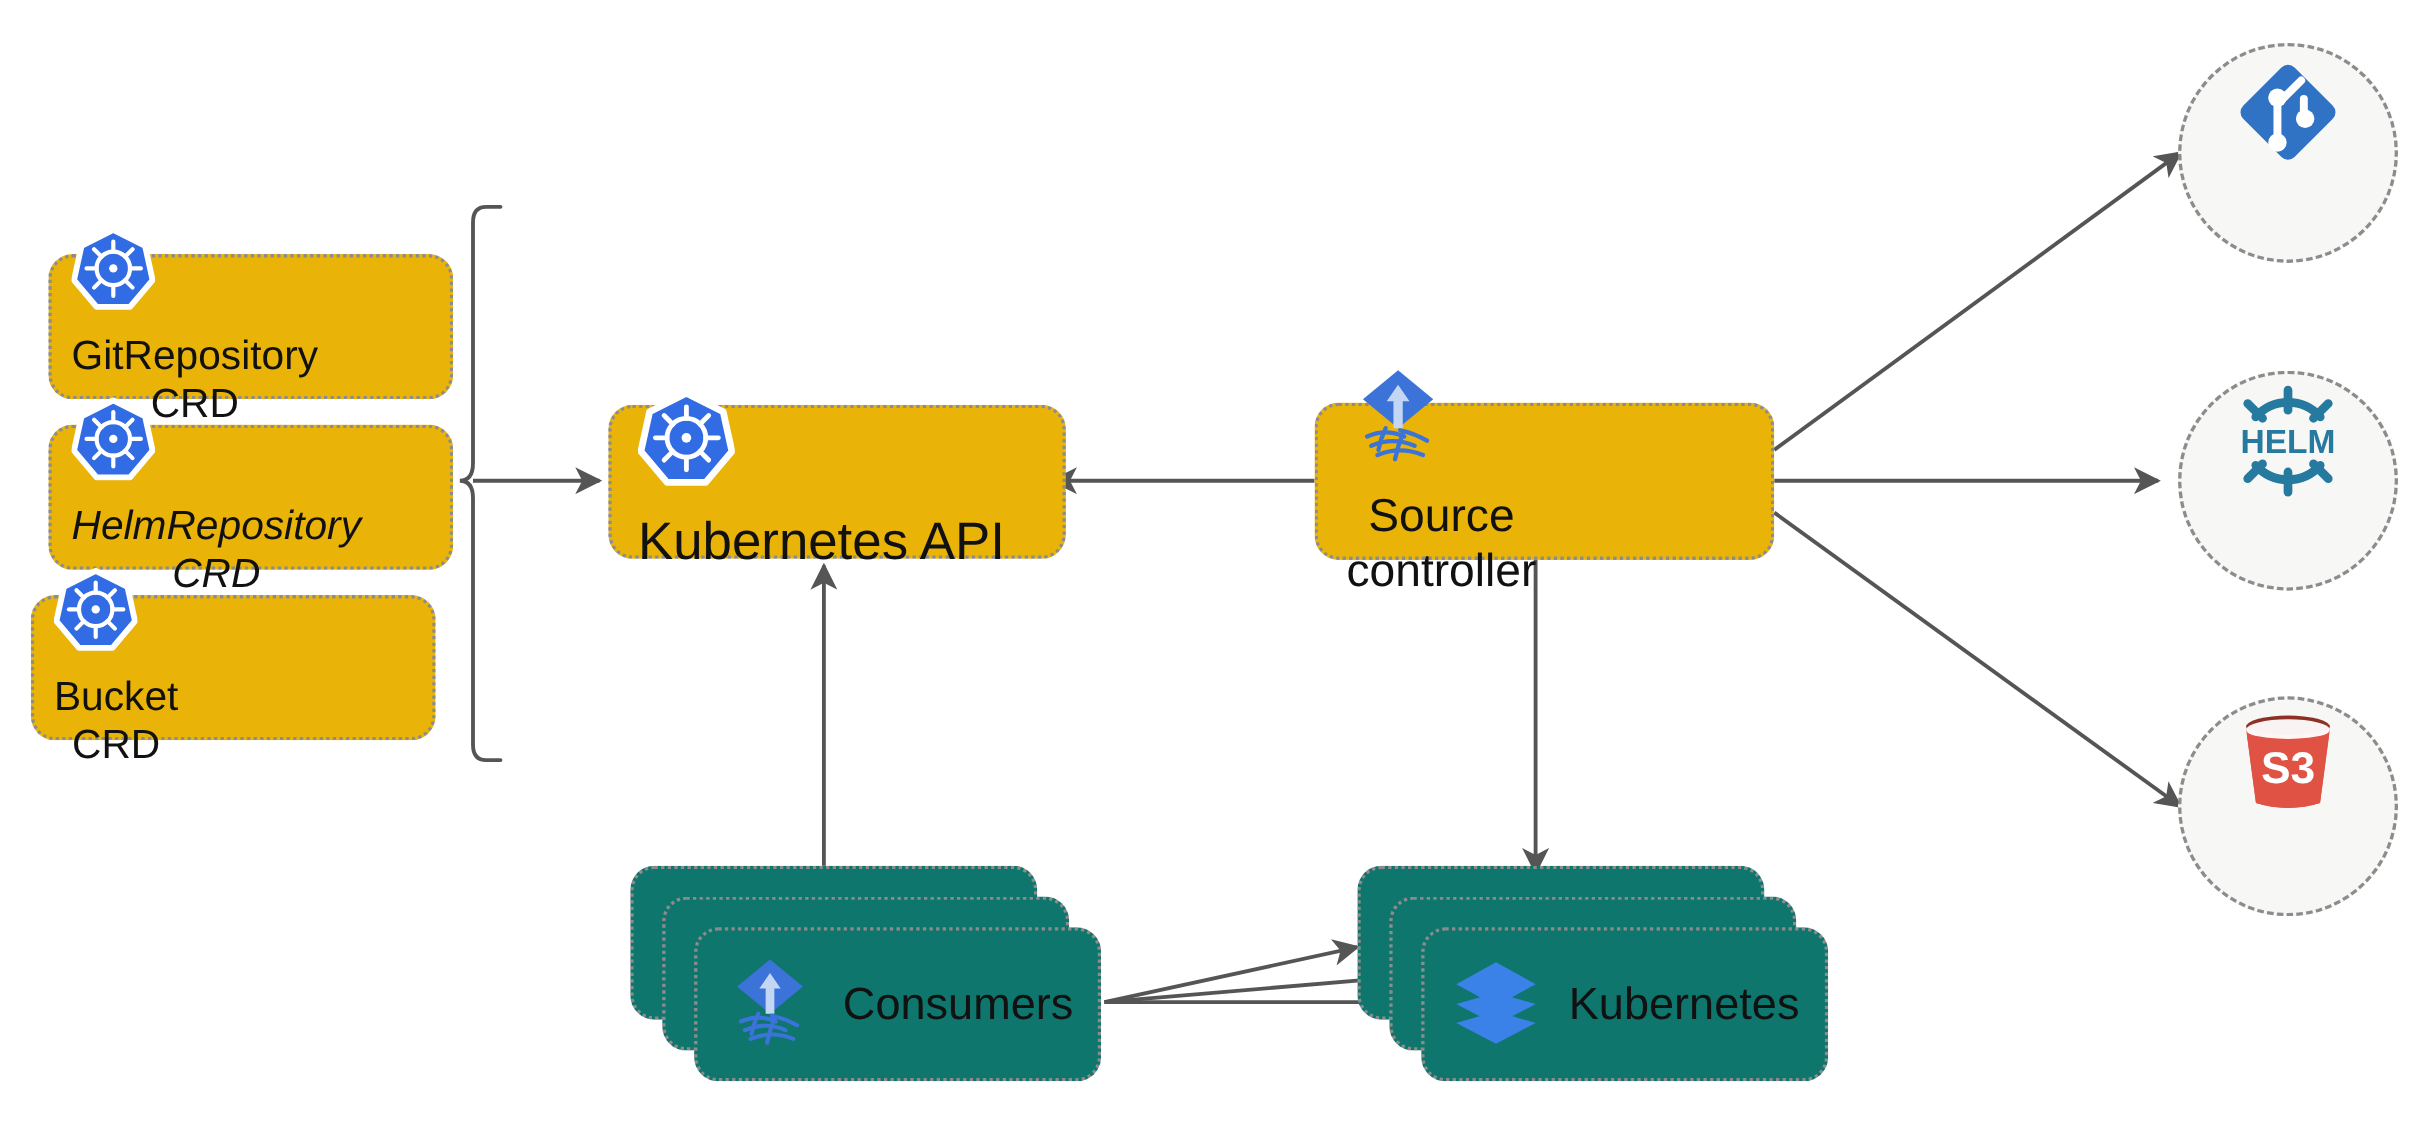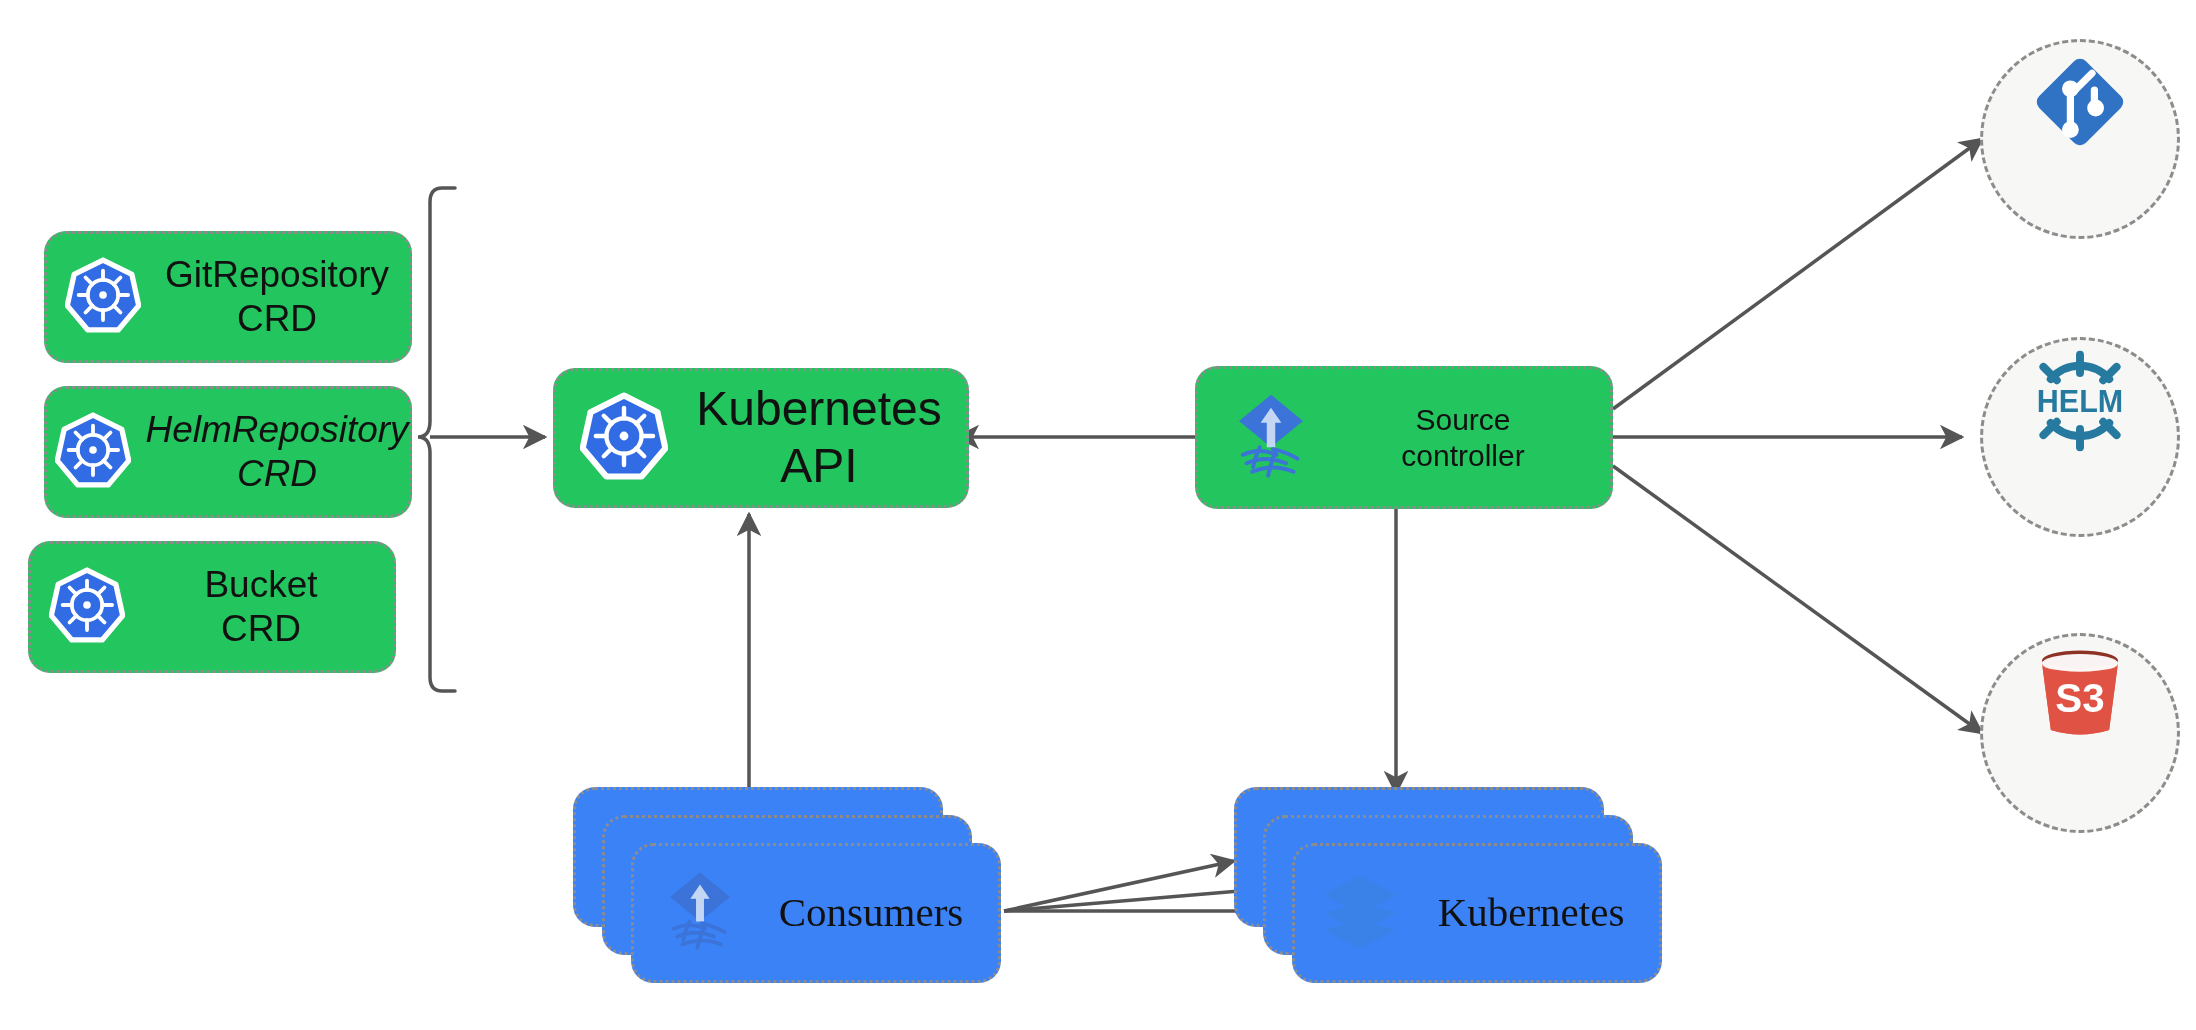--- a/index.html
+++ b/index.html
@@ -20,26 +20,26 @@
     position: absolute;
     inset: 0;
     width: 2196px;
     height: 1030px;
   }
 
   
   .node {
     position: absolute;
     box-sizing: border-box;
-    background: #22c55e;
+    background: #eab308;
     border: 3px dotted #8c8c8c;
     border-radius: 22px;
     display: flex;
-    flex-direction: row;
-    align-items: center;
+    flex-direction: column;
+    align-items: flex-start;
     justify-content: center;
   }
 
   .node .icon {
     flex: 0 0 auto;
     display: block;
   }
 
   .node .label {
     color: #111111;
@@ -74,37 +74,36 @@
 
   .srcctl {
     left: 1195px;
     top: 366px;
     width: 418px;
     height: 143px;
     gap: 14px;
     padding-left: 26px;
     padding-right: 16px;
   }
-  .srcctl .label { font-size: 30px; flex: 1 1 auto; }
+  .srcctl .label { font-size: 42px; flex: 1 1 auto; }
 
   
   .stack {
     position: absolute;
     width: 430px;
     height: 200px;
   }
   .stack .sheet {
     position: absolute;
     box-sizing: border-box;
-    background: #3b82f6;
+    background: #0f766e;
     border: 3px dotted #8c8c8c;
     border-radius: 22px;
     width: 370px;
     height: 140px;
-    font-family: Liberation Serif, serif;
   }
   .stack .sheet.s1 { left: 0px;  top: 0px;  }
   .stack .sheet.s2 { left: 29px; top: 28px; }
   .stack .sheet.s3 {
     left: 58px; top: 56px;
     display: flex;
     flex-direction: row;
     align-items: center;
     justify-content: center;
     gap: 14px;

